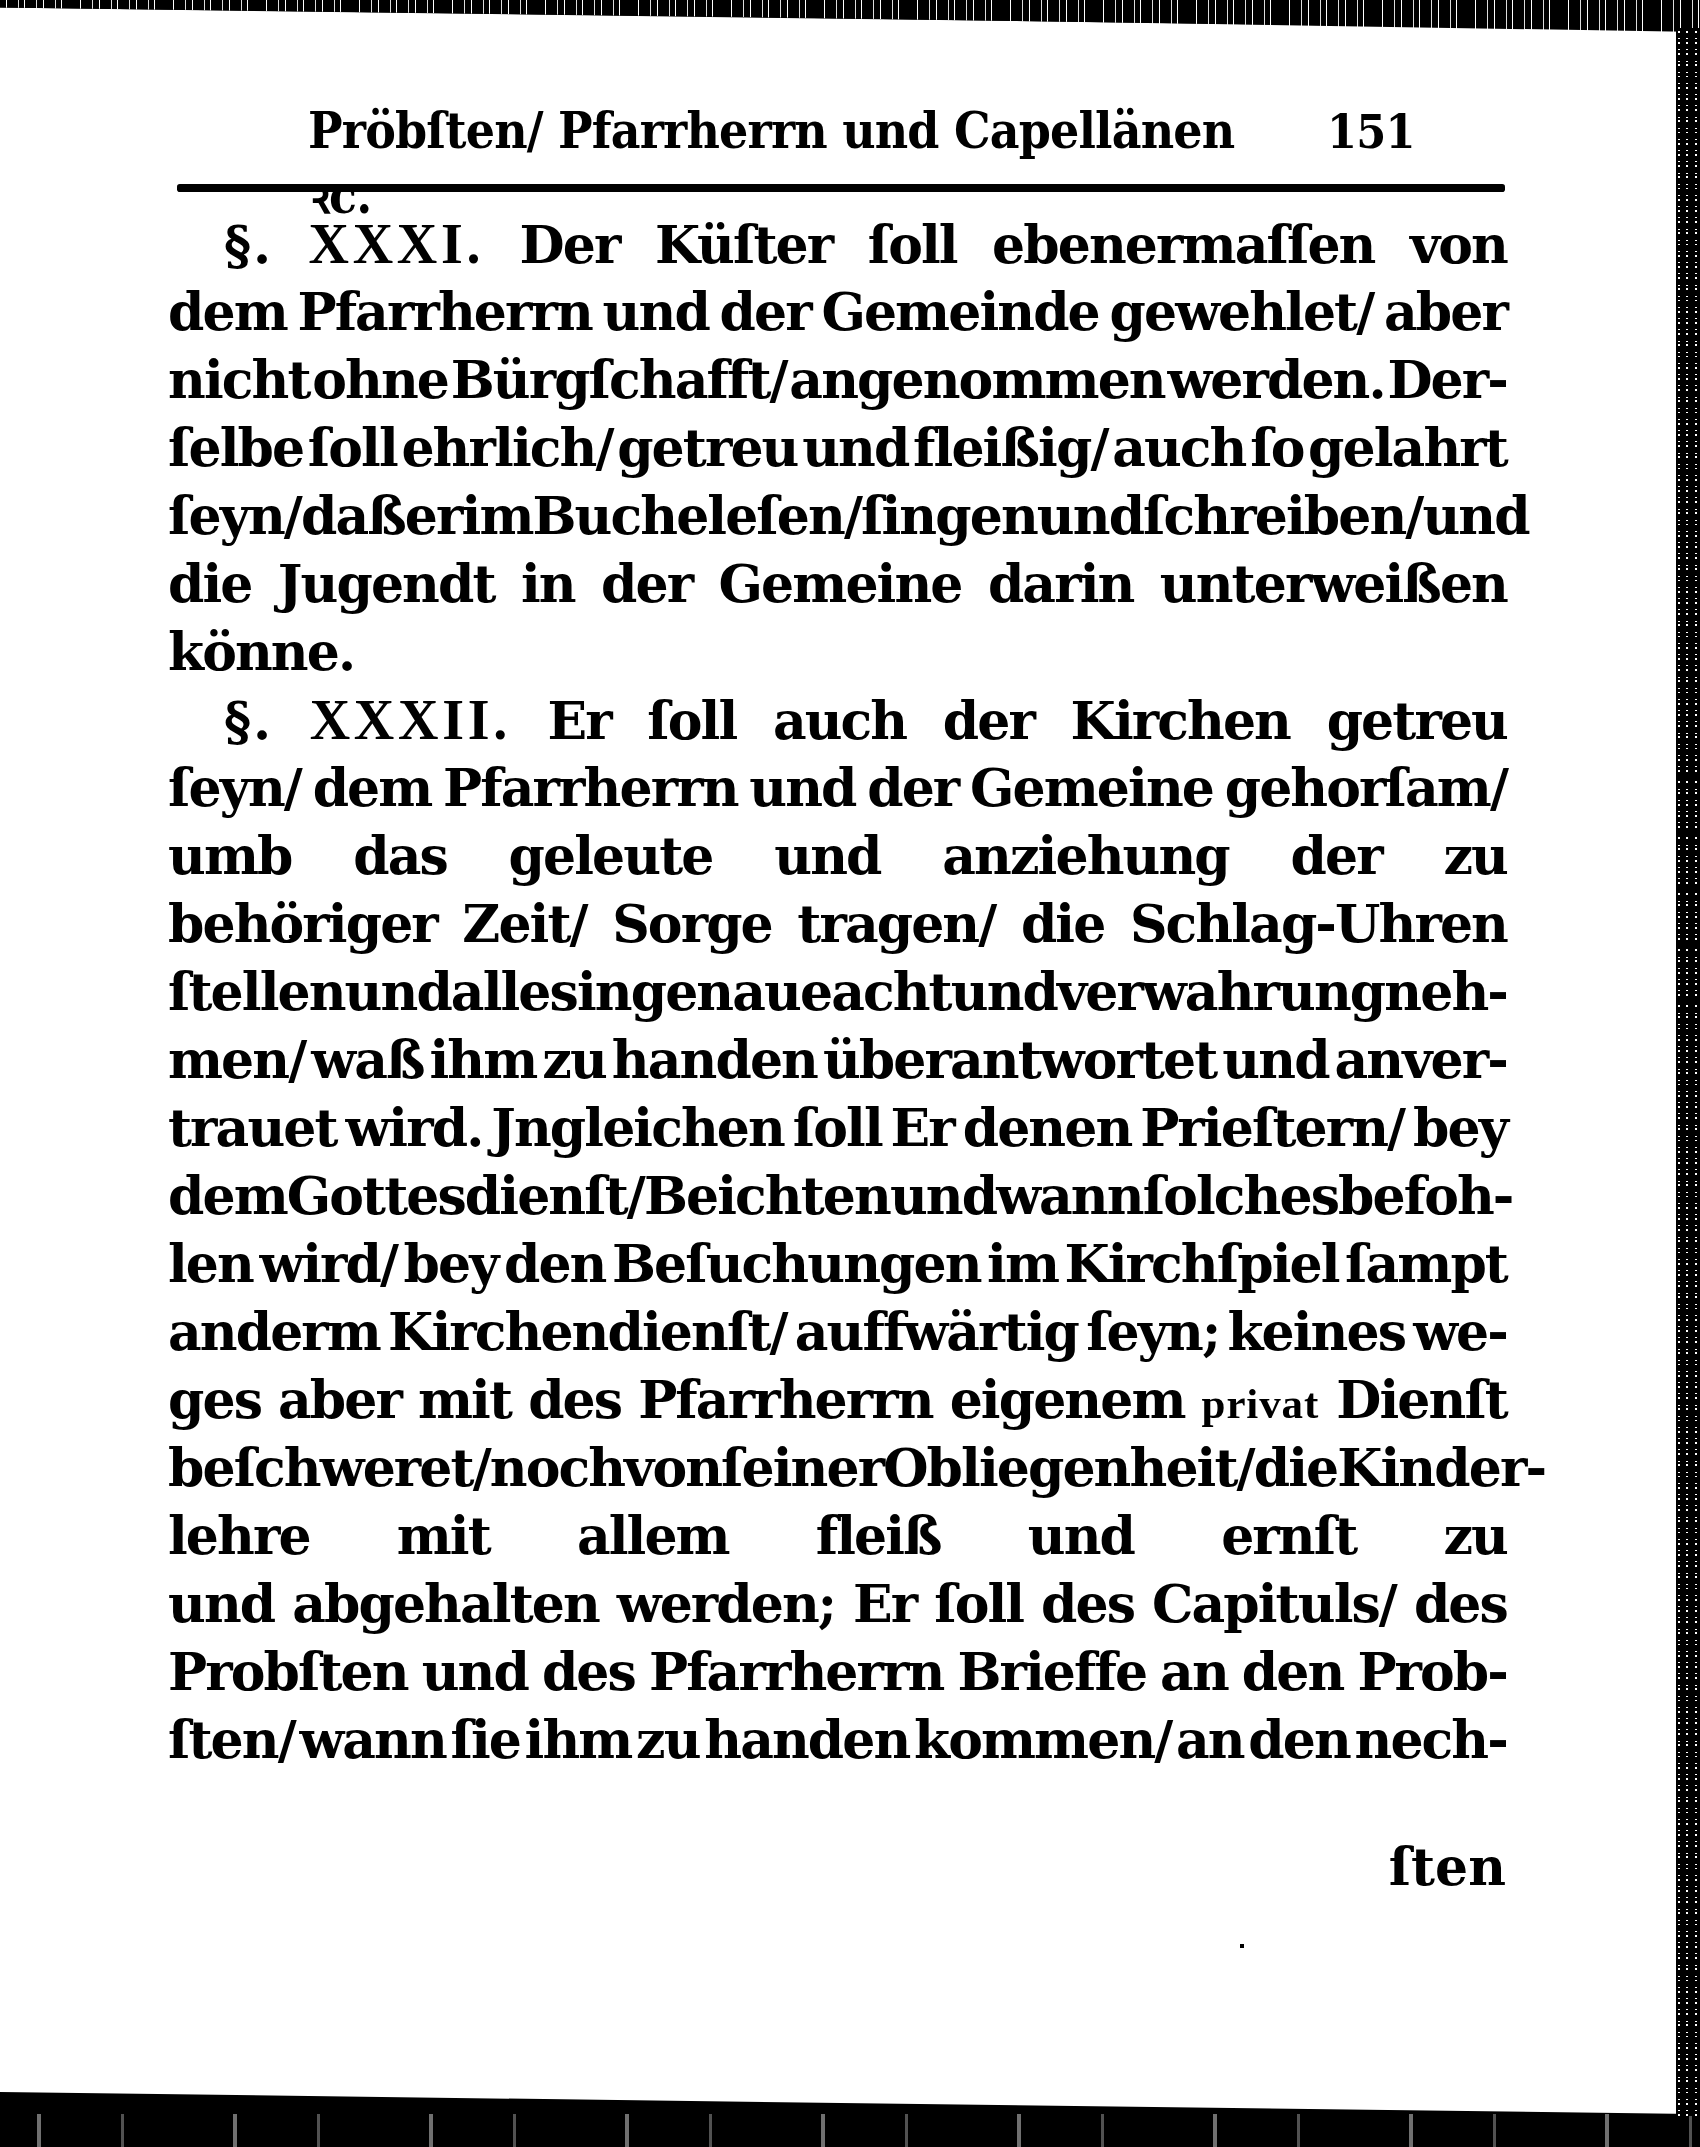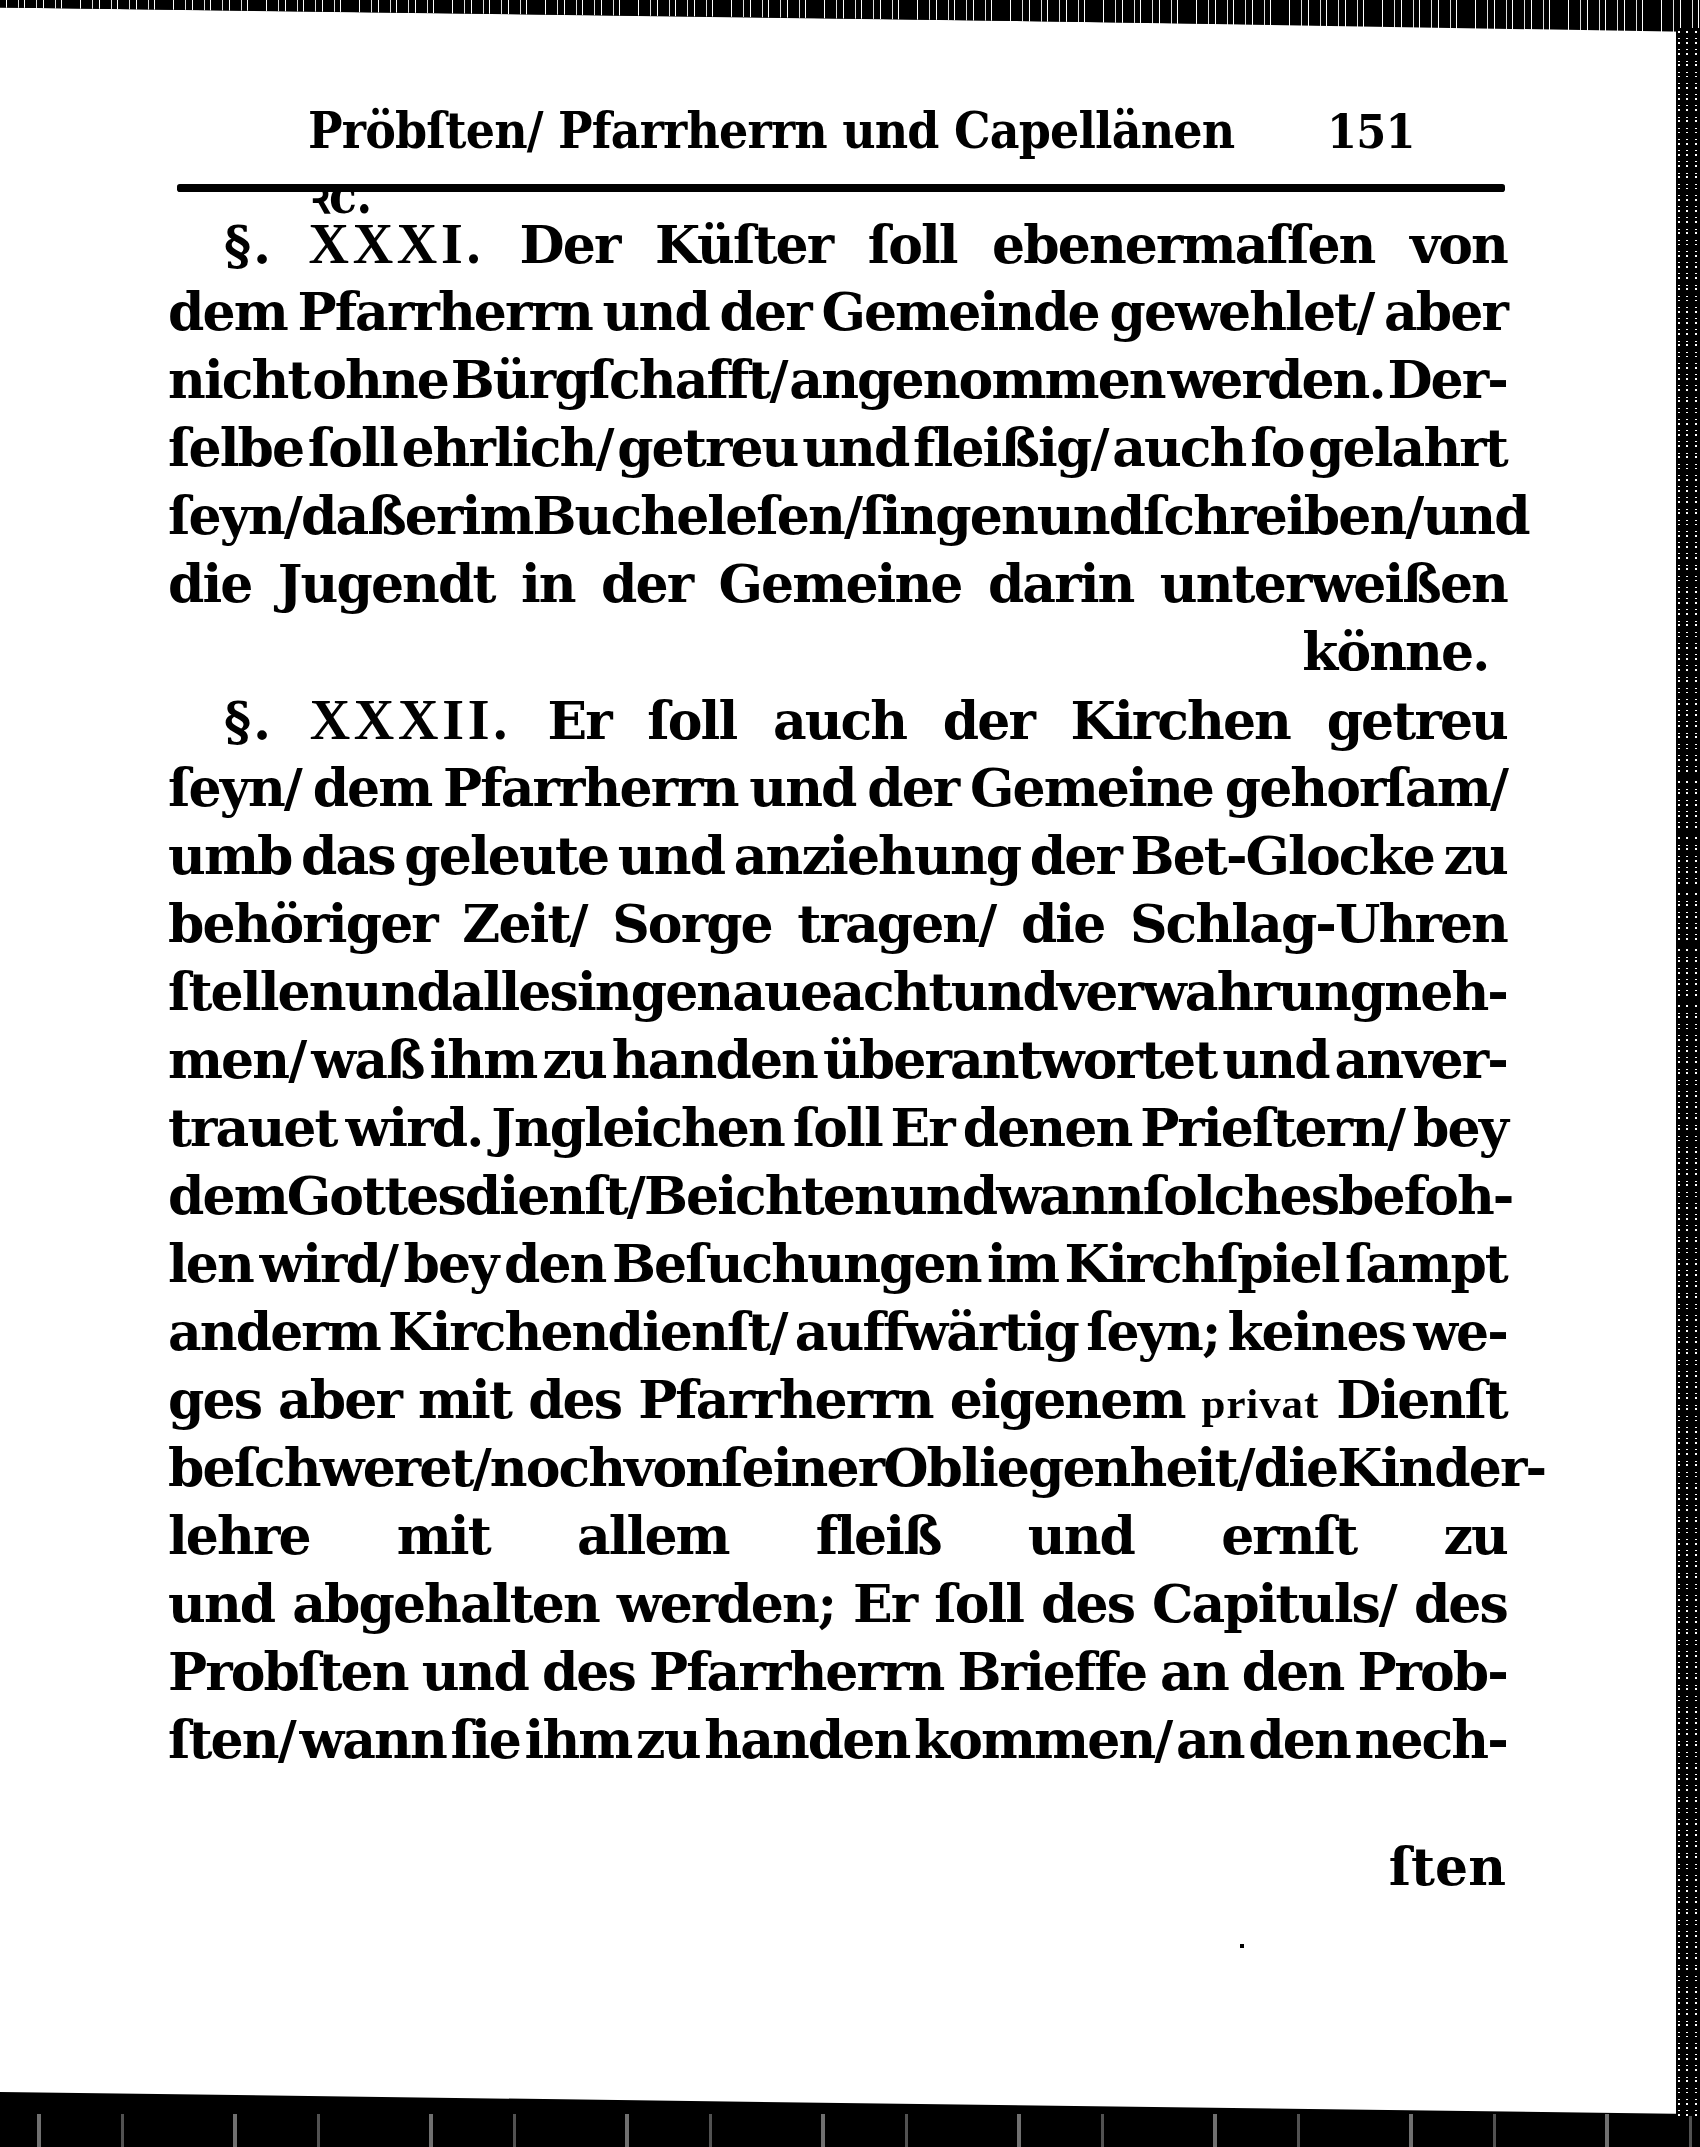--- a/index.html
+++ b/index.html
@@ -117,21 +117,21 @@
       align-items: baseline;
       height: 68px;
       font-family: "DejaVu Serif", serif;
       font-weight: bold;
       font-size: 52px;
       line-height: 68px;
       white-space: nowrap;
       letter-spacing: -1.9px;
     }
     .line .w { display: inline-block; }
-    .line.last { justify-content: flex-end; }
+    .line.last { justify-content: flex-start; }
     .line.last .w { margin-right: 18.6px; }
     .line.indent { padding-left: 56px; }
     .section-mark {
       font-family: "DejaVu Serif", serif;
       font-weight: bold;
       letter-spacing: 1.9px;
     }
     .roman {
       font-family: "Liberation Serif", serif;
       font-weight: bold;
@@ -257,21 +257,20 @@
       <span class="w">Gemeine</span>
       <span class="w">gehorſam/</span>
     </div>
     <div class="line">
       <span class="w">umb</span>
       <span class="w">das</span>
       <span class="w">geleute</span>
       <span class="w">und</span>
       <span class="w">anziehung</span>
       <span class="w">der</span>
-      <span class="w">Bet-Glocke</span>
       <span class="w">zu</span>
     </div>
     <div class="line">
       <span class="w">behöriger</span>
       <span class="w">Zeit/</span>
       <span class="w">Sorge</span>
       <span class="w">tragen/</span>
       <span class="w">die</span>
       <span class="w">Schlag-Uhren</span>
     </div>

